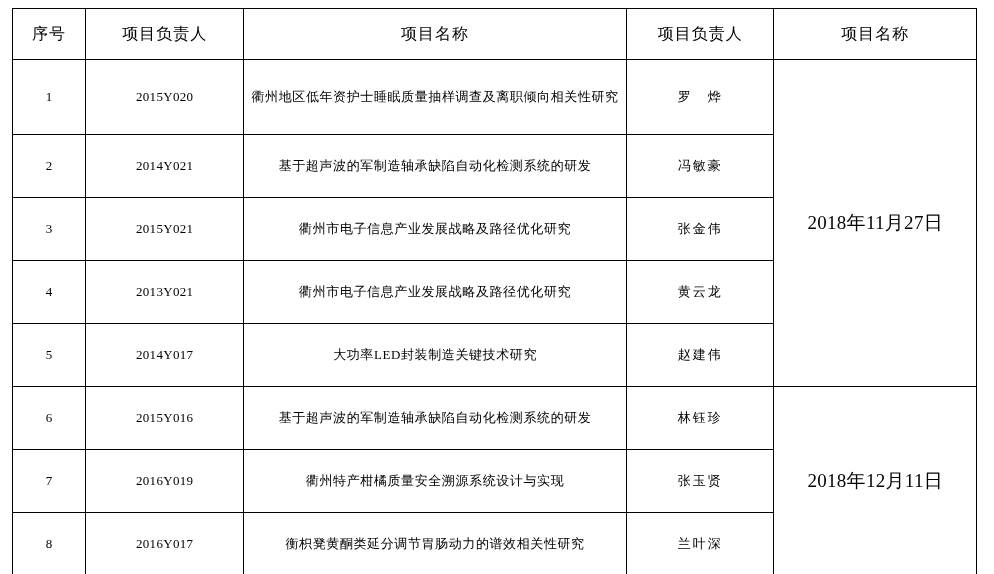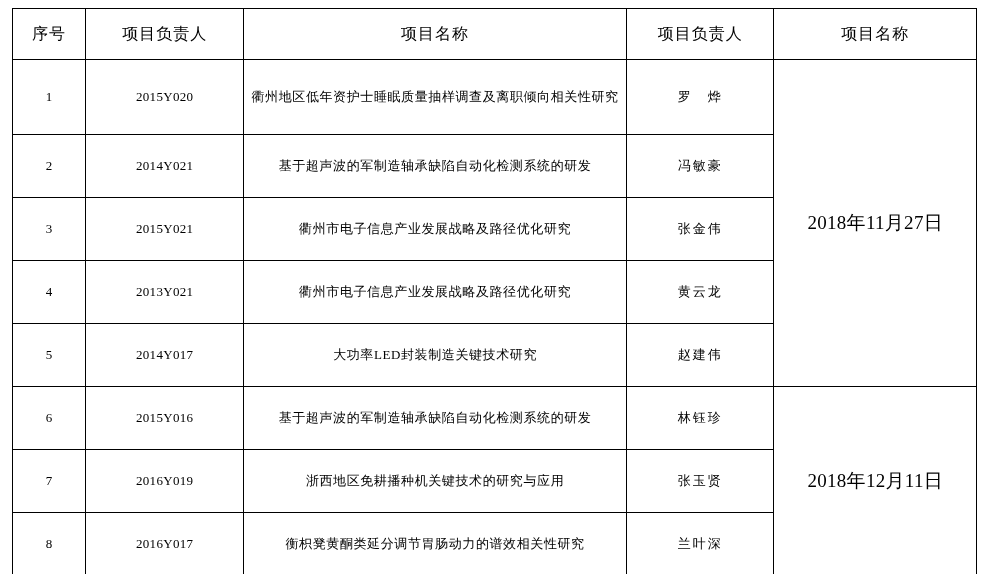--- a/index.html
+++ b/index.html
@@ -126,21 +126,21 @@
       <tr>
         <td class="col-seq">6</td>
         <td class="col-code">2015Y016</td>
         <td class="col-name">基于超声波的军制造轴承缺陷自动化检测系统的研发</td>
         <td class="col-leader">林钰珍</td>
         <td class="col-date" rowspan="3">2018年12月11日</td>
       </tr>
       <tr>
         <td class="col-seq">7</td>
         <td class="col-code">2016Y019</td>
-        <td class="col-name">浙西地区免耕播种机关键技术的研究与应用</td>
+        <td class="col-name">衢州特产柑橘质量安全溯源系统设计与实现</td>
         <td class="col-leader">张玉贤</td>
       </tr>
       <tr>
         <td class="col-seq">8</td>
         <td class="col-code">2016Y017</td>
         <td class="col-name">衡枳凳黄酮类延分调节胃肠动力的谱效相关性研究</td>
         <td class="col-leader">兰叶深</td>
       </tr>
     </tbody>
   </table>

